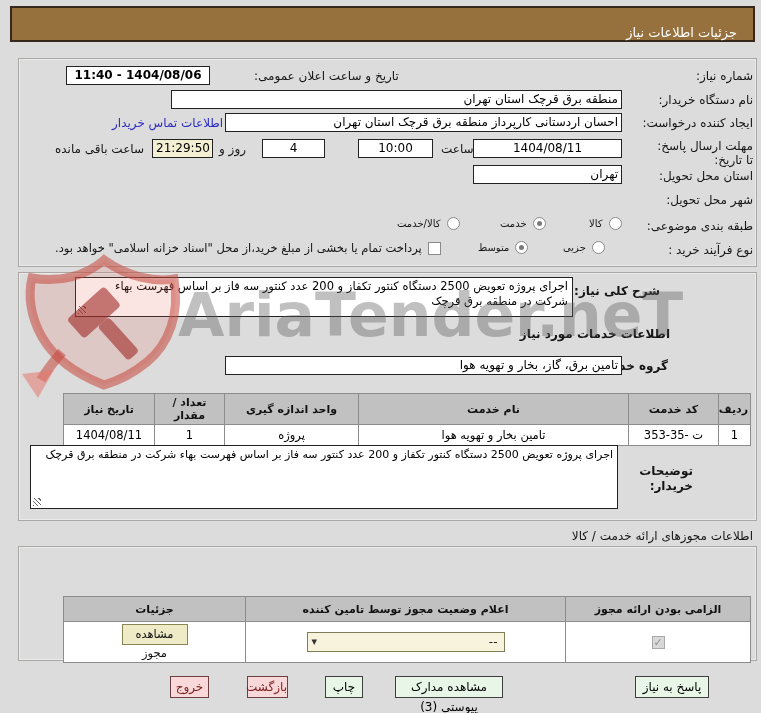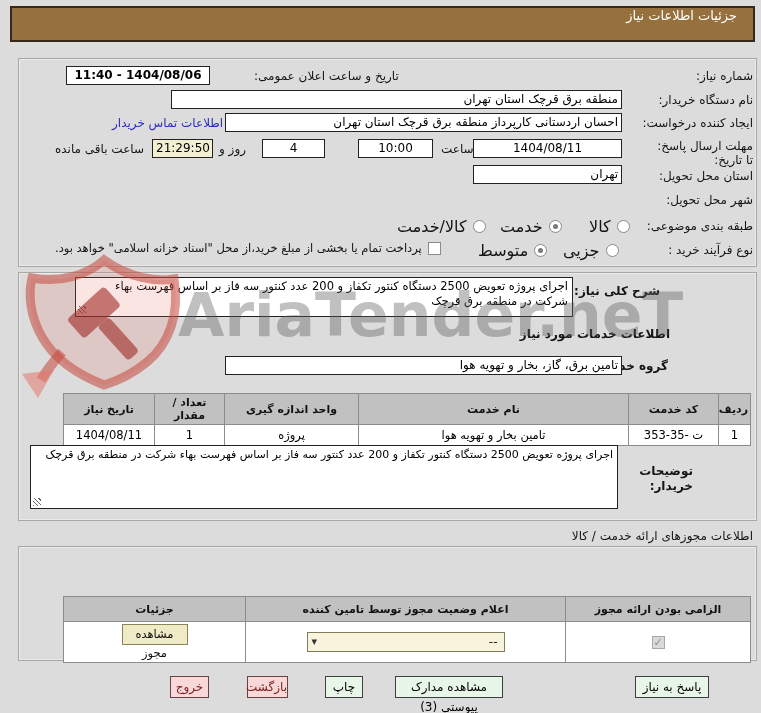--- a/index.html
+++ b/index.html
@@ -9,21 +9,21 @@
     background:#dcdcdc;
     direction:rtl;
     overflow:hidden;
   }
   .page{ position:relative; width:761px; height:713px; background:#dcdcdc; }
 
   
   .titlebar{
     position:absolute; left:10px; top:6px; width:745px; height:36px;
     background:#96713e; border:2px solid #36281a;
-    display:flex; align-items:flex-start; justify-content:flex-start;
+    display:flex; align-items:flex-end; justify-content:flex-start;
     padding-right:16px; color:#ffffff; font-size:13px;
   }
 
   
   .panel{ position:absolute; border:1px solid #a9a8a4; box-shadow:0 0 0 1px #eaeaea inset; }
   .panel1{ left:18px; top:58px;  width:739px; height:209px; }
   .panel2{ left:18px; top:272px; width:739px; height:249px; }
   .panel3{ left:18px; top:546px; width:739px; height:115px; }
 
   .lbl{ position:absolute; font-size:12px; color:#151515; white-space:nowrap; }
@@ -32,21 +32,21 @@
     position:absolute; background:#ffffff; border:1px solid #222222;
     height:19px; font-size:12px; color:#000; padding:1px 3px;
     white-space:nowrap; overflow:hidden;
   }
   .box.center{ text-align:center; }
   .box.bold{ font-weight:bold; }
   .box.yellow{ background:#f3efd2; }
   .link{ position:absolute; font-size:12px; color:#2b2bc4; white-space:nowrap; cursor:pointer; }
 
   
-  .choice{ position:absolute; display:flex; align-items:center; gap:6px; direction:rtl; font-size:16px; color:#151515; }
+  .choice{ position:absolute; display:flex; align-items:center; gap:6px; direction:rtl; font-size:10px; color:#151515; }
   .radio{
     width:13px; height:13px; border-radius:50%;
     background:#ffffff; border:1px solid #8a8a8a; position:relative; flex:0 0 auto;
   }
   .radio.on::after{
     content:""; position:absolute; left:3px; top:3px; width:5px; height:5px;
     border-radius:50%; background:#7a7a7a;
   }
   .chk{
     width:13px; height:13px; background:#ffffff; border:1px solid #8a8a8a; flex:0 0 auto;

